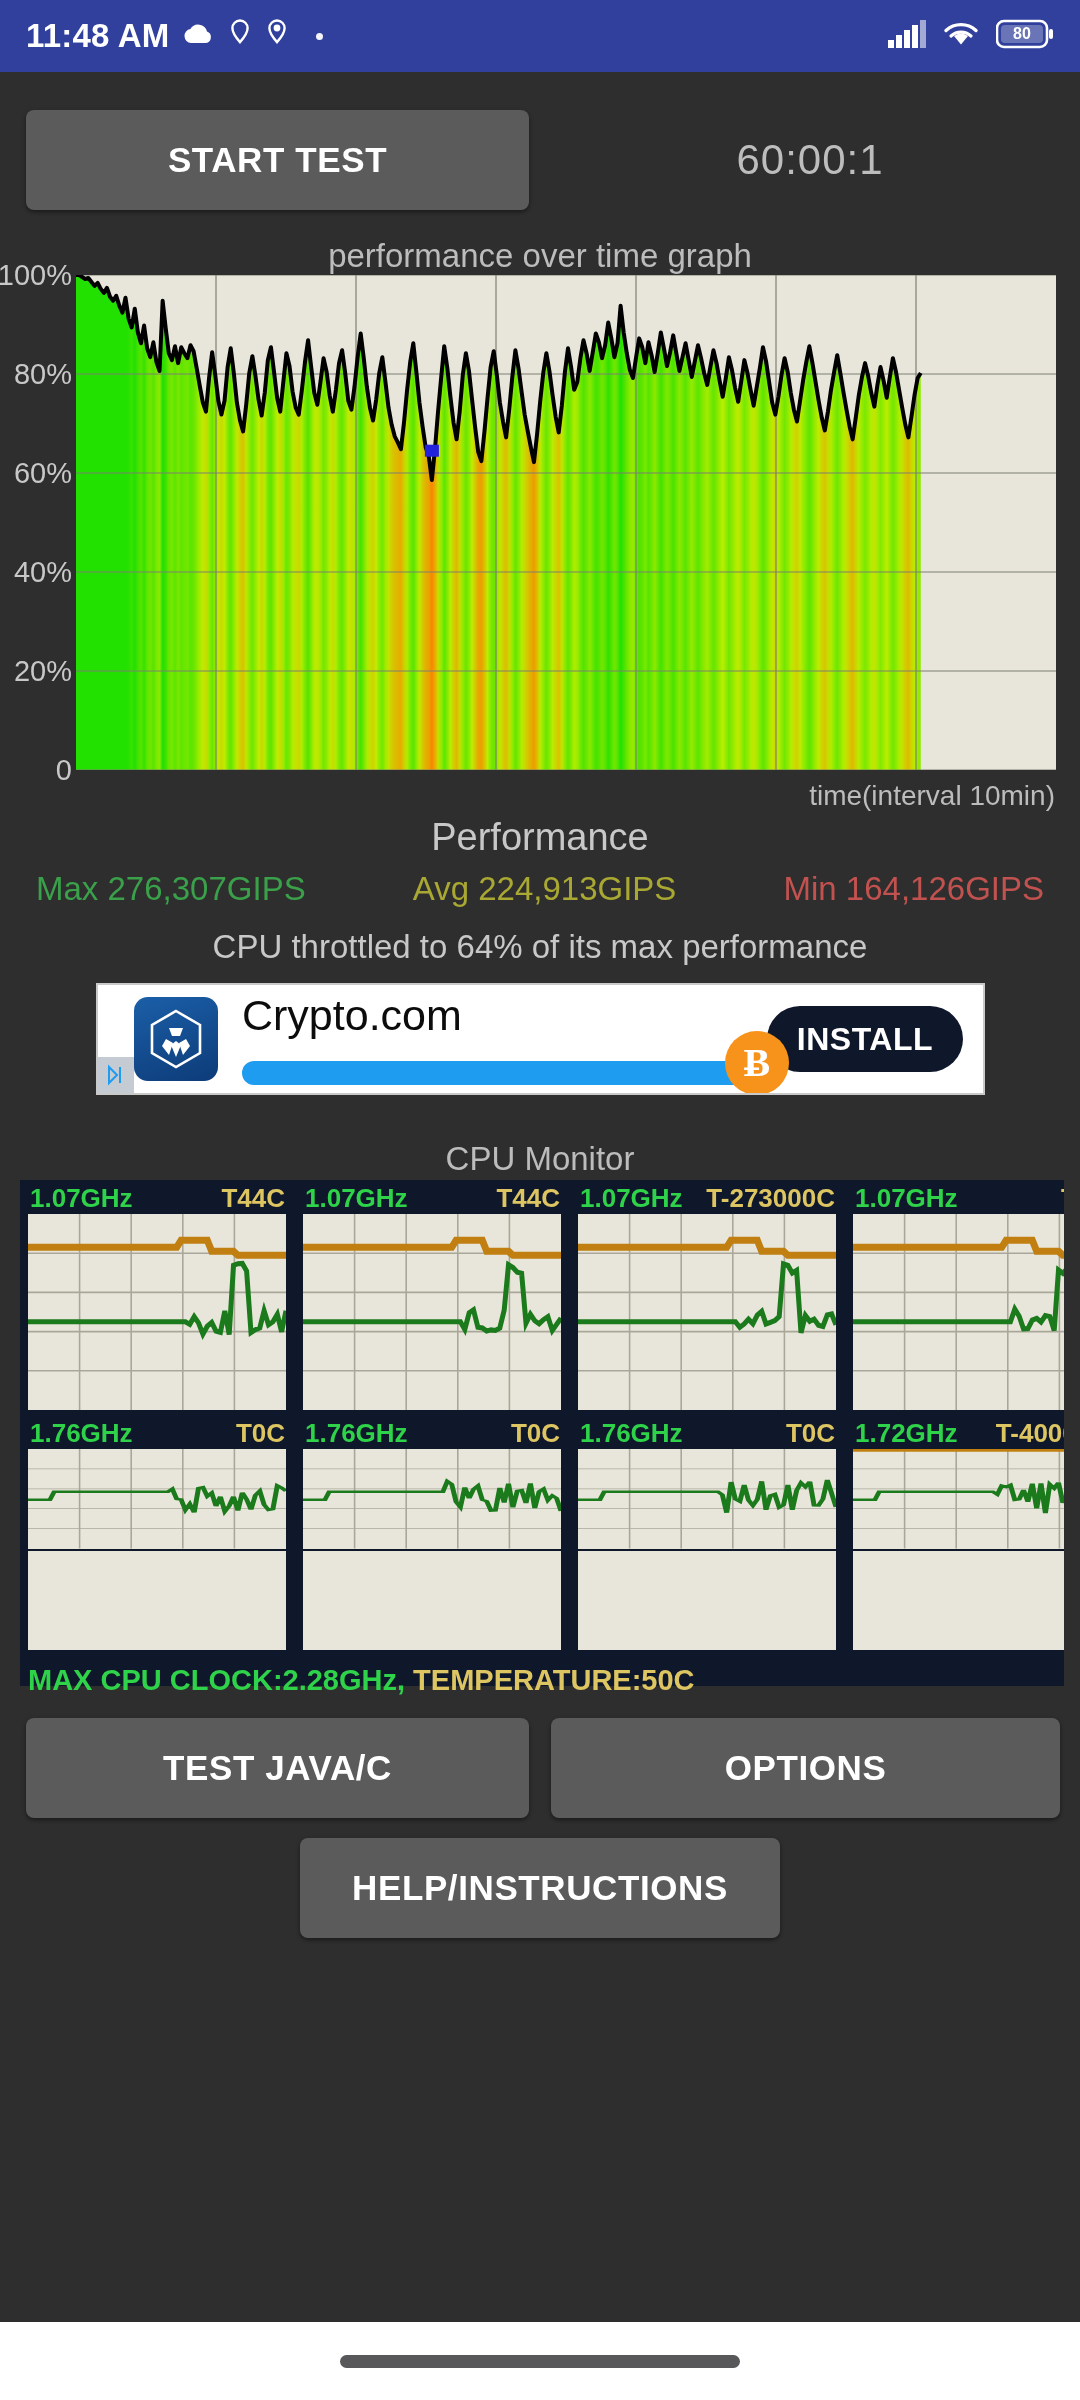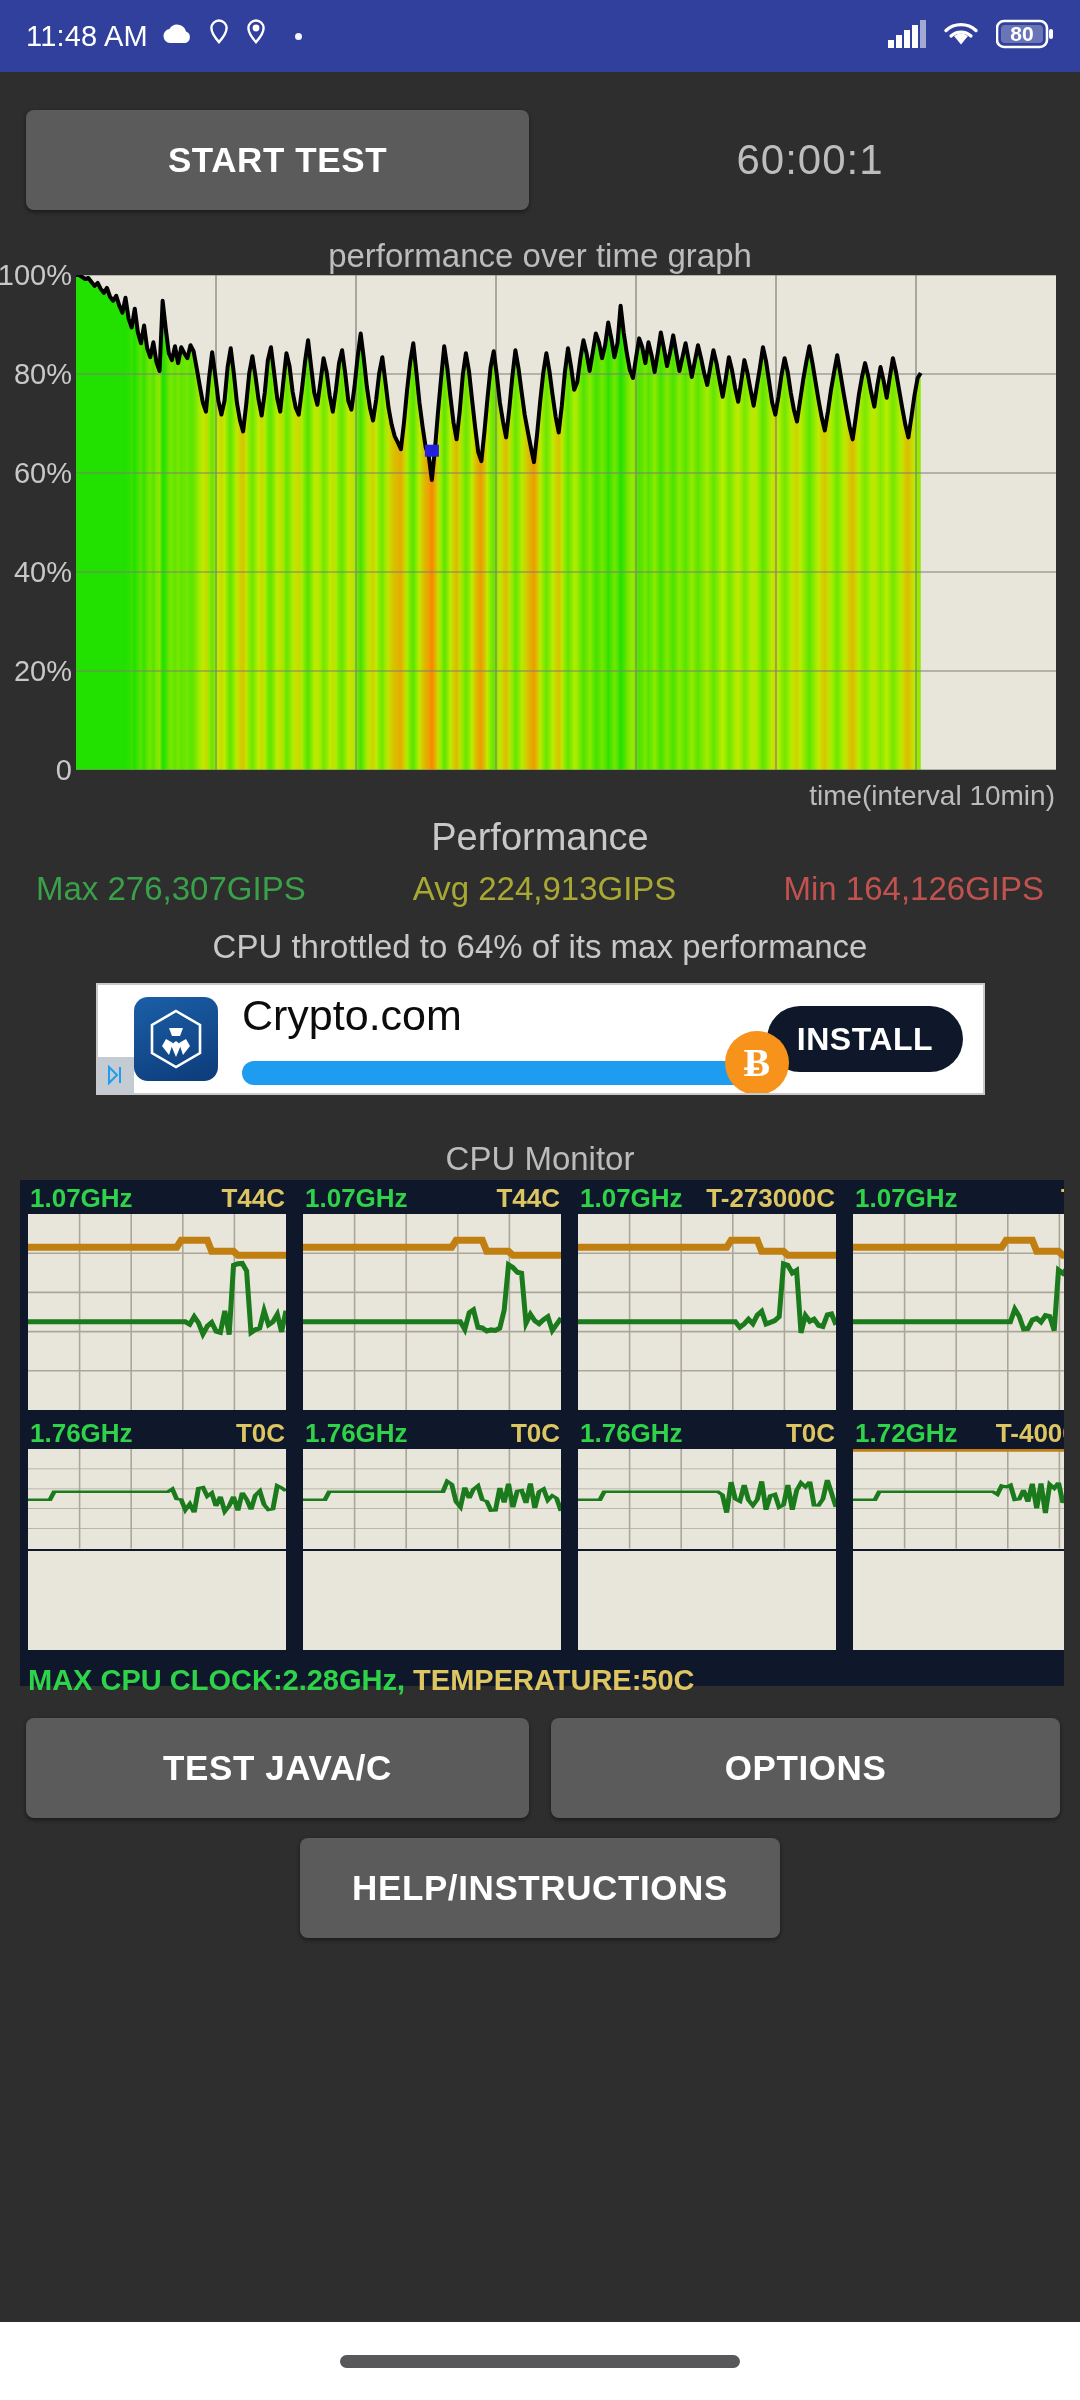--- a/index.html
+++ b/index.html
@@ -10,21 +10,21 @@
     overflow:hidden;
   }
   #screen { position:relative; width:1080px; height:2400px; background:#2e2e2e; }
 
   
   .statusbar {
     position:absolute; top:0; left:0; width:1080px; height:72px;
     background:#31409c; display:flex; align-items:center;
     padding:0 26px; color:#ffffff;
   }
-  .sb-clock { font-size:29px; letter-spacing:.2px; font-weight:400; }
+  .sb-clock { font-size:33px; letter-spacing:.2px; font-weight:700; }
   .sb-left-icons { display:flex; align-items:center; gap:17px; margin-left:14px; }
   .sb-spacer { flex:1; }
   .sb-right-icons { display:flex; align-items:center; gap:16px; }
   .ic { display:block; }
   .sb-dot { width:7px; height:7px; border-radius:50%; background:#ffffff; opacity:.95; margin-left:12px;}
 
   
   .toprow { position:absolute; top:110px; left:0; width:1080px; height:100px; }
   .btn {
     background:#5b5b5b; color:#ffffff; border:none; border-radius:8px;
@@ -200,21 +200,21 @@
           <path d="M4 10.5a22 22 0 0 1 30 0" fill="none" stroke="#ffffff" stroke-width="3.4" stroke-linecap="round"></path>
           <path d="M9 16a15 15 0 0 1 20 0" fill="none" stroke="#ffffff" stroke-width="3.2" stroke-linecap="round"></path>
         </svg>
       </span>
       <span class="ic" style="position:relative;">
         <svg width="58" height="30" viewBox="0 0 58 30">
           <rect x="1" y="2" width="50" height="26" rx="7" fill="none" stroke="#ffffff" stroke-width="2.6"></rect>
           <rect x="53" y="10" width="4" height="10" rx="2" fill="#ffffff"></rect>
           <rect x="5" y="6" width="42" height="18" rx="4" fill="#ffffff" opacity=".28"></rect>
         </svg>
-        <span style="position:absolute; left:0; top:0; width:52px; height:30px; display:flex; align-items:center; justify-content:center; font-size:21px; font-weight:700; color:#ffffff;">80</span>
+        <span style="position:absolute; left:0; top:0; width:52px; height:30px; display:flex; align-items:center; justify-content:center; font-size:16px; font-weight:700; color:#ffffff;">80</span>
       </span>
     </div>
   </div>
 
   <div class="toprow">
     <div class="btn" id="start-test">START TEST</div>
     <div id="timer">60:00:1</div>
   </div>
 
   <div class="graph-title">performance over time graph</div>

